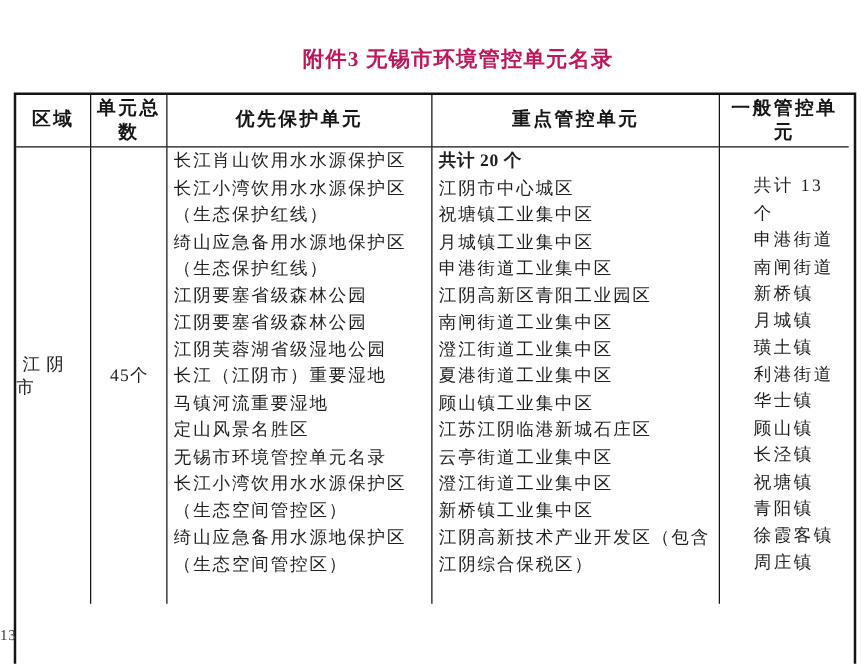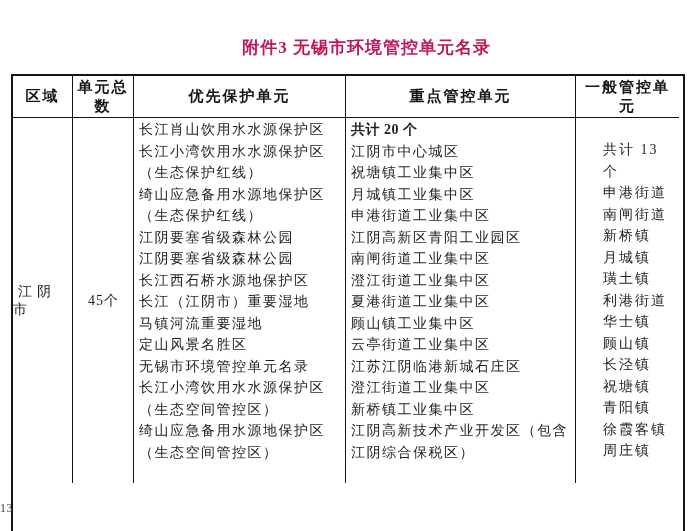--- a/index.html
+++ b/index.html
@@ -94,21 +94,21 @@
 
     <div class="cell td-center num">45个</div>
 
     <div class="cell td-list">
       <div>
           <div class="list-line">长江肖山饮用水水源保护区</div>
           <div class="list-line">长江小湾饮用水水源保护区（生态保护红线）</div>
           <div class="list-line">绮山应急备用水源地保护区（生态保护红线）</div>
           <div class="list-line">江阴要塞省级森林公园</div>
           <div class="list-line">江阴要塞省级森林公园</div>
-          <div class="list-line">长江西石桥水源地保护区</div>
+          <div class="list-line">江阴芙蓉湖省级湿地公园</div>
           <div class="list-line">长江（江阴市）重要湿地</div>
           <div class="list-line">马镇河流重要湿地</div>
           <div class="list-line">定山风景名胜区</div>
           <div class="list-line">无锡市环境管控单元名录</div>
           <div class="list-line">长江小湾饮用水水源保护区（生态空间管控区）</div>
           <div class="list-line">绮山应急备用水源地保护区（生态空间管控区）</div>
         </div>
     </div>
 
     <div class="cell td-list">
@@ -116,22 +116,22 @@
       <div>
           <div class="list-line">江阴市中心城区</div>
           <div class="list-line">祝塘镇工业集中区</div>
           <div class="list-line">月城镇工业集中区</div>
           <div class="list-line">申港街道工业集中区</div>
           <div class="list-line">江阴高新区青阳工业园区</div>
           <div class="list-line">南闸街道工业集中区</div>
           <div class="list-line">澄江街道工业集中区</div>
           <div class="list-line">夏港街道工业集中区</div>
           <div class="list-line">顾山镇工业集中区</div>
+          <div class="list-line">江苏江阴临港新城石庄区</div>
           <div class="list-line">云亭街道工业集中区</div>
-          <div class="list-line">江苏江阴临港新城石庄区</div>
           <div class="list-line">澄江街道工业集中区</div>
           <div class="list-line">新桥镇工业集中区</div>
           <div class="list-line">江阴高新技术产业开发区（包含江阴综合保税区）</div>
         </div>
     </div>
 
     <div class="cell td-list-centered">
       <div class="summary">共计 13 个</div>
       <div>
           <div class="list-line">申港街道</div>

